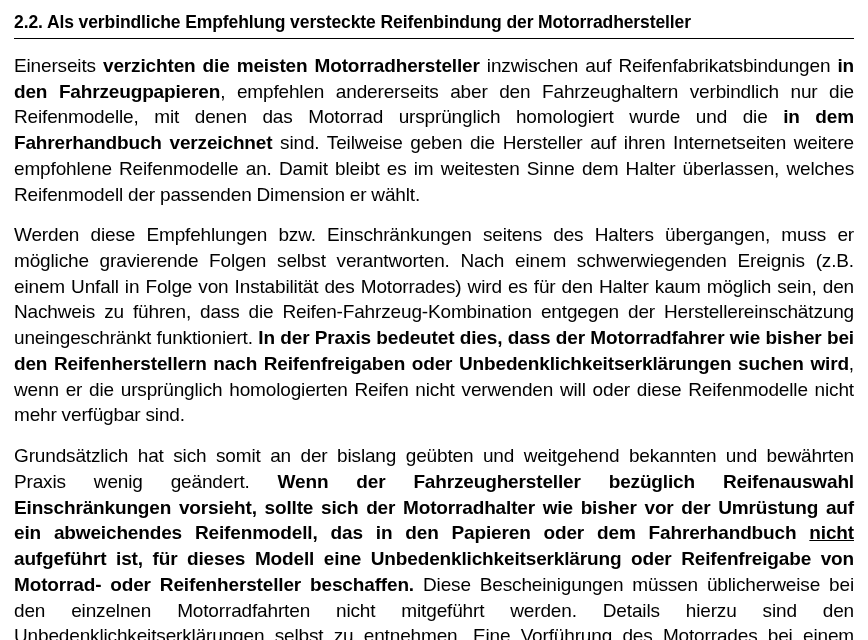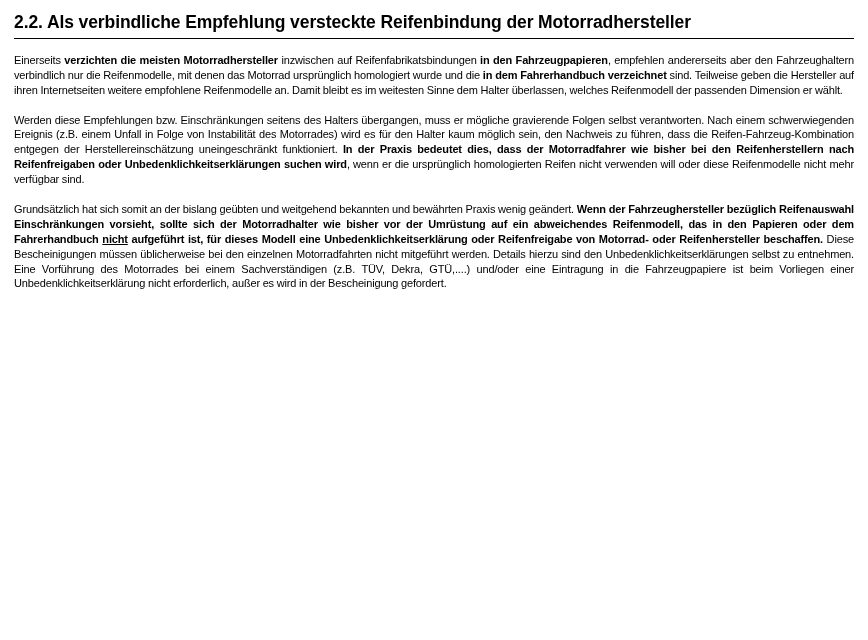--- a/index.html
+++ b/index.html
@@ -26,21 +26,21 @@
     line-height: 1.25;
     margin: 4px 0 4px 0;
     letter-spacing: -0.1px;
   }
   .rule {
     border: 0;
     border-top: 1.5px solid #000;
     margin: 3px 0 14px 0;
   }
   p.para {
-    font-size: 11px;
+    font-size: 19px;
     line-height: 1.355;
     text-align: justify;
     text-justify: inter-word;
     margin: 0 0 15px 0;
     letter-spacing: -0.15px;
     word-spacing: -0.2px;
   }
   p.para:last-child {
     margin-bottom: 0;
   }

